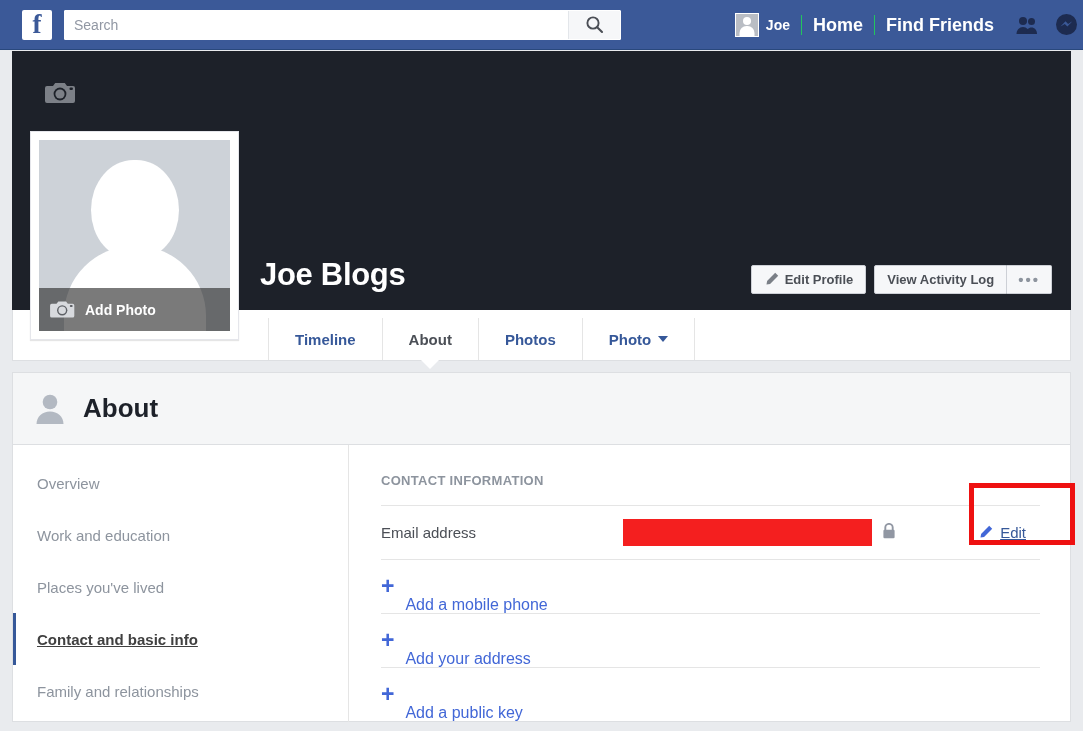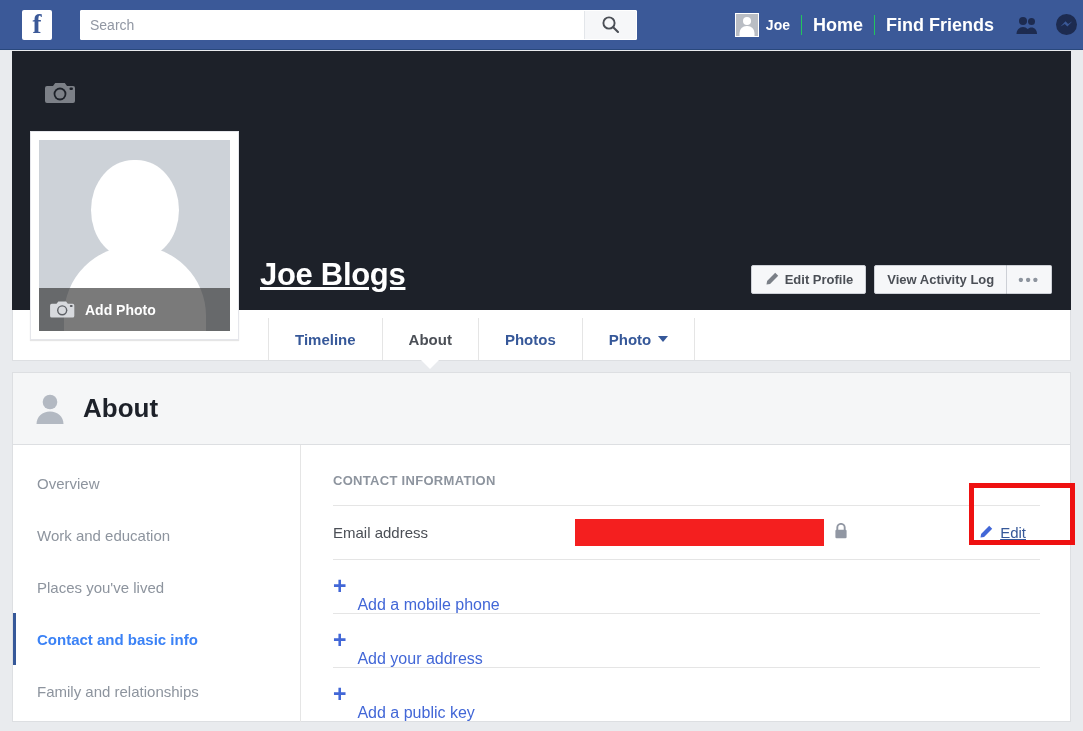--- a/index.html
+++ b/index.html
@@ -20,21 +20,21 @@
   }
   .fb-logo {
     width: 30px; height: 30px; margin-left: 22px;
     background: #ffffff; color: #3b5998;
     font-family: "Liberation Serif", serif;
     font-weight: bold; font-size: 27px; line-height: 28px;
     text-align: center; border-radius: 2px;
     font-style: normal;
   }
   .search-wrap {
-    margin-left: 28px; width: 557px; height: 30px;
+    margin-left: 12px; width: 557px; height: 30px;
     background: #ffffff; border: 1px solid #ffffff;
     display: flex; align-items: stretch; border-radius: 1px;
   }
   .search-input {
     flex: 1; border: 0; outline: 0; padding: 0 9px;
     font-family: "Liberation Sans", sans-serif;
     font-size: 14px; color: #1d2129; background: transparent;
   }
   .search-input::placeholder { color: #9197a3; }
   .search-btn {
@@ -82,21 +82,20 @@
     background: #1d2129;
   }
   .cover-camera {
     position: absolute; left: 33px; top: 29px;
     width: 32px; height: 26px;
   }
   .profile-name {
     position: absolute; left: 248px; bottom: 17px;
     color: #ffffff; font-size: 31px; font-weight: bold;
     letter-spacing: -0.3px;
-    text-decoration: underline;
   }
   .cover-actions {
     position: absolute; right: 19px; bottom: 16px;
     display: flex; align-items: stretch; gap: 8px;
   }
   .btn {
     background: #f6f7f9; border: 1px solid #cdd0d6;
     border-radius: 2px; height: 29px; padding: 0 12px;
     display: flex; align-items: center; gap: 6px;
     font-size: 13px; font-weight: bold; color: #4b4f56;
@@ -182,30 +181,30 @@
   .about-header {
     height: 72px; background: #f5f6f7;
     border-bottom: 1px solid #dddfe2;
     display: flex; align-items: center; padding-left: 22px; gap: 18px;
   }
   .about-header h1 {
     font-size: 26px; font-weight: bold; color: #1d2129;
   }
   .about-body { display: flex; height: 277px; }
   .about-sidebar {
-    width: 288px; border-right: 1px solid #e5e5e5;
+    width: 336px; border-right: 1px solid #e5e5e5;
     padding-top: 12px;
   }
   .side-item {
     height: 52px; display: flex; align-items: center;
     padding-left: 21px; font-size: 15px; color: #8d949e;
     cursor: pointer; border-left: 3px solid transparent;
   }
   .side-item.active {
-    color: #3b82f6; font-weight: bold; border-left-color: #365899;
+    color: #404040; font-weight: bold; border-left-color: #365899; text-decoration: underline;
   }
   .about-main { flex: 1; padding: 28px 30px 0 32px; position: relative; }
   .section-label {
     font-size: 13px; font-weight: bold; color: #8d949e;
     letter-spacing: 0.3px; padding-bottom: 17px;
   }
   .info-row {
     height: 54px; display: flex; align-items: center;
     border-top: 1px solid #e5e5e5;
   }

